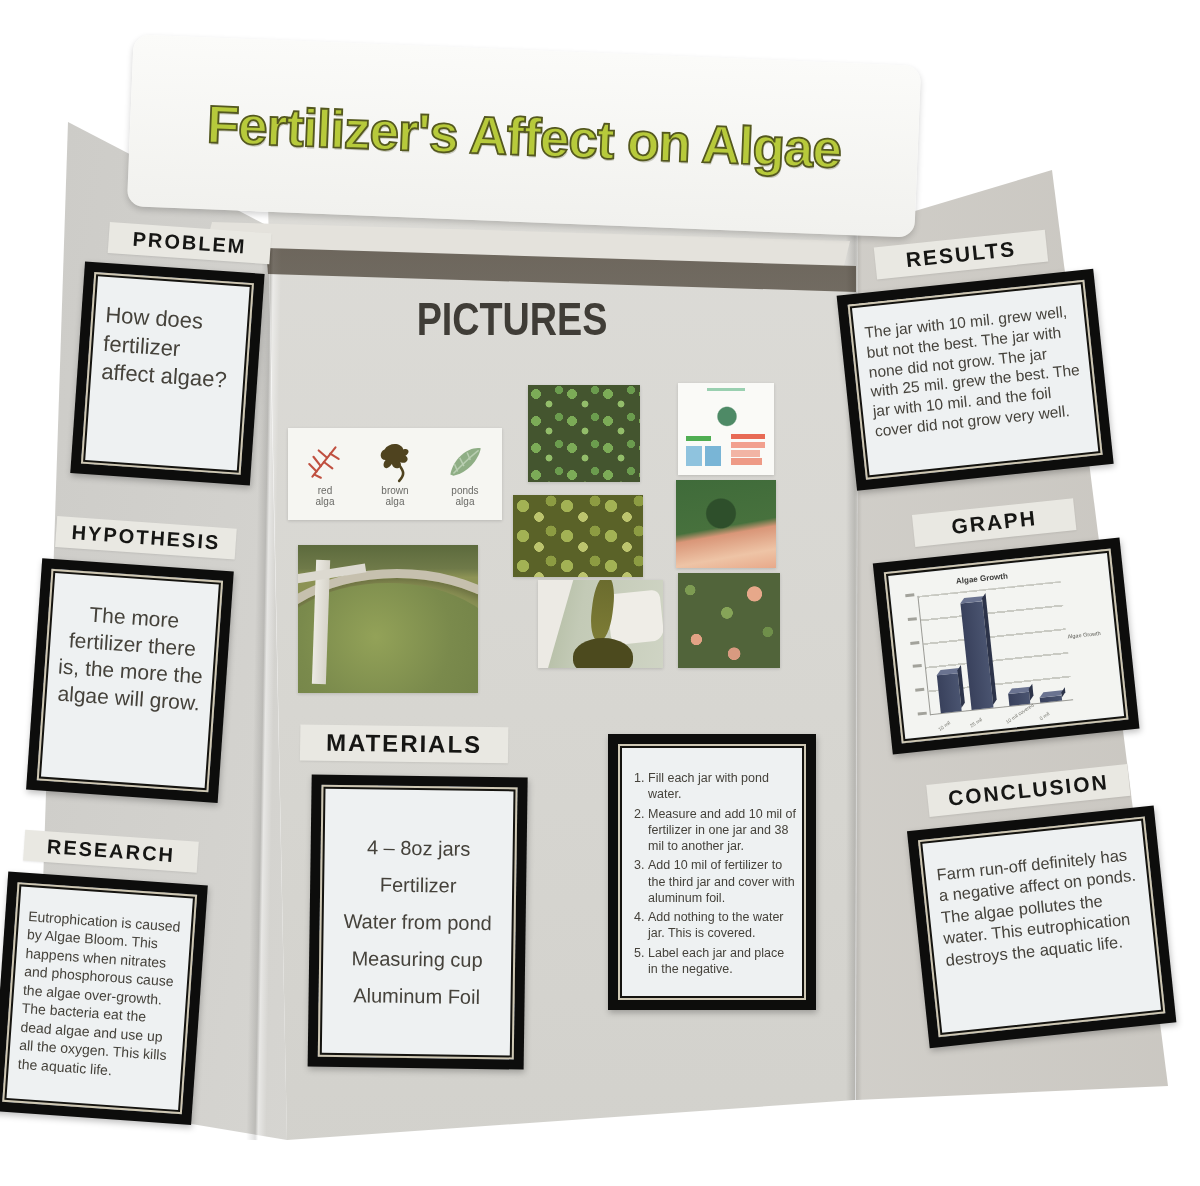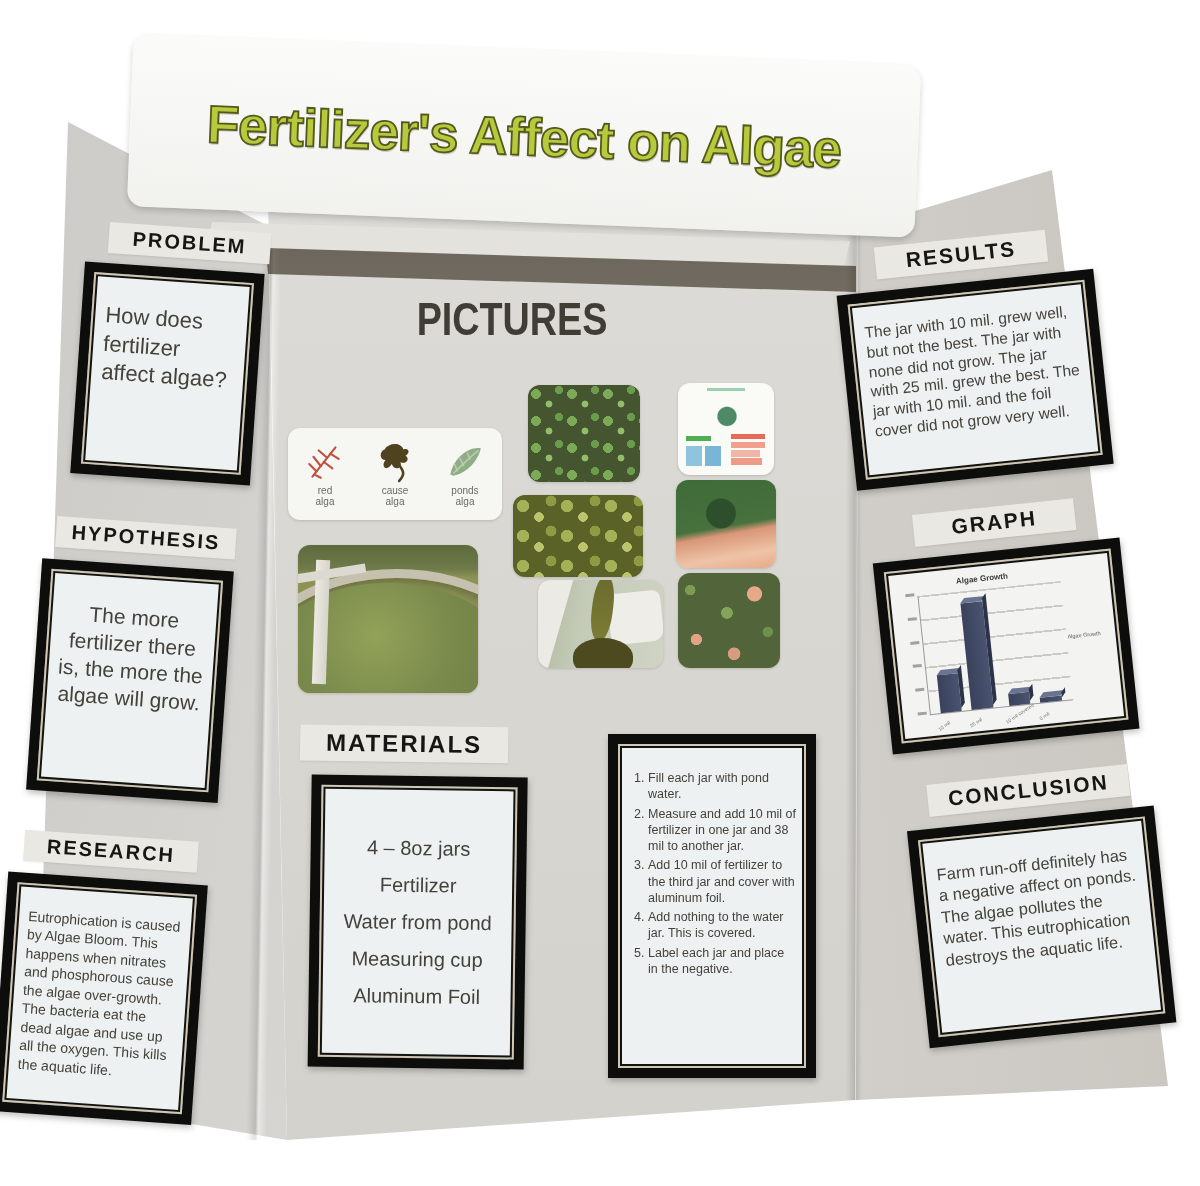--- a/index.html
+++ b/index.html
@@ -54,21 +54,21 @@
   .hypothesis-frame{width:192px;height:232px;margin:12px 0 0 14px;box-sizing:border-box;}
   .hypothesis-text{padding:30px 12px;font-size:21px;line-height:1.28;text-align:center;}
   .research-strip{width:162px;margin-left:16px;margin-top:40px;}
   .research-frame{width:200px;height:240px;margin:12px 0 0 2px;box-sizing:border-box;}
   .research-text{padding:24px 13px;font-size:14px;line-height:1.32;}
 
   
   .center-content{position:absolute;left:270px;top:240px;width:586px;height:900px;text-decoration:underline;}
   .pictures-heading{position:absolute;left:110px;top:52px;width:264px;text-align:center;
              font-size:46px;font-weight:800;color:#403d37;transform:scaleX(.82);letter-spacing:0px;}
-  .photo{position:absolute;box-shadow:0 1px 3px rgba(0,0,0,.15);border-radius:12px;}
+  .photo{position:absolute;box-shadow:0 1px 3px rgba(0,0,0,.15);}
 
   .algae-card{left:18px;top:188px;width:214px;height:92px;background:#f6f6f2;
              display:flex;align-items:center;justify-content:space-around;padding:4px 2px;box-sizing:border-box;}
   .alga-fig{text-align:center;width:33%;}
   .alga-fig svg{display:block;margin:0 auto;}
   .alga-label{font-size:10px;color:#6a6a66;line-height:1.15;margin-top:2px;}
 
   .duckweed-photo{left:258px;top:145px;width:112px;height:97px;background-color:#44552f;
              background-image:radial-gradient(circle 7px at 8px 9px,#7cab57 68%,rgba(0,0,0,0) 72%),
                               radial-gradient(circle 5px at 21px 19px,#93bd6a 68%,rgba(0,0,0,0) 72%),
@@ -118,21 +118,21 @@
                               radial-gradient(circle 8px at 12% 18%,#7d9b52 62%,rgba(0,0,0,0) 68%),
                               radial-gradient(circle 9px at 48% 42%,#86a458 62%,rgba(0,0,0,0) 68%),
                               radial-gradient(circle 8px at 88% 62%,#6f8f4a 62%,rgba(0,0,0,0) 68%);}
 
   .materials-col{position:absolute;left:28px;top:486px;transform:rotate(.8deg);}
   .materials-strip{width:196px;font-size:24px;}
   .materials-frame{width:216px;height:292px;margin:14px 0 0 12px;box-sizing:border-box;}
   .materials-text{padding:44px 8px;font-size:20px;line-height:1.85;text-align:center;}
   .procedure-col{position:absolute;left:334px;top:482px;}
   .procedure-strip{width:188px;font-size:24px;}
-  .procedure-frame{width:208px;height:344px;margin:12px 0 0 4px;box-sizing:border-box;}
+  .procedure-frame{width:208px;height:276px;margin:12px 0 0 4px;box-sizing:border-box;}
   .procedure-list{margin:0;padding:26px 10px 0 30px;font-size:12.5px;line-height:1.3;}
   .procedure-list li{margin-bottom:3px;}
 
   
   .right-content{position:absolute;left:832px;top:252px;width:270px;
              transform:rotate(-6deg);transform-origin:top left;}
   .right-content .label-strip{font-size:21px;}
   .results-strip{width:160px;margin-left:42px;}
   .results-frame{width:258px;height:196px;margin:12px 0 0 0;box-sizing:border-box;}
   .results-text{padding:20px 14px;font-size:15.5px;line-height:1.28;}
@@ -219,21 +219,21 @@
           <div>red</div>
           <div>alga</div>
         </div>
       </div>
       <div class="alga-fig">
         <svg width="44" height="42" viewBox="0 0 40 40">
           <path d="M10 8 C14 1 26 1 28 8 C33 6 35 11 30 14 C35 17 30 23 25 20 C28 26 19 29 17 22 C12 30 6 24 11 18 C5 18 5 10 10 8 Z" fill="#4f431f"></path>
           <path d="M22 20 C27 28 31 30 24 38" stroke="#4f431f" stroke-width="2.5" fill="none" stroke-linecap="round"></path>
         </svg>
         <div class="alga-label">
-          <div>cause</div>
+          <div>brown</div>
           <div>alga</div>
         </div>
       </div>
       <div class="alga-fig">
         <svg width="44" height="42" viewBox="0 0 40 40">
           <path d="M6 32 C9 16 24 5 35 7 C33 18 22 31 9 33 Z" fill="#8fae85"></path>
           <g stroke="#b9ceb2" stroke-width="1.4" fill="none">
             <path d="M9 31 C16 24 26 14 33 9"></path>
               <path d="M13 29 L10 22"></path>
               <path d="M19 24 L15 16"></path>

